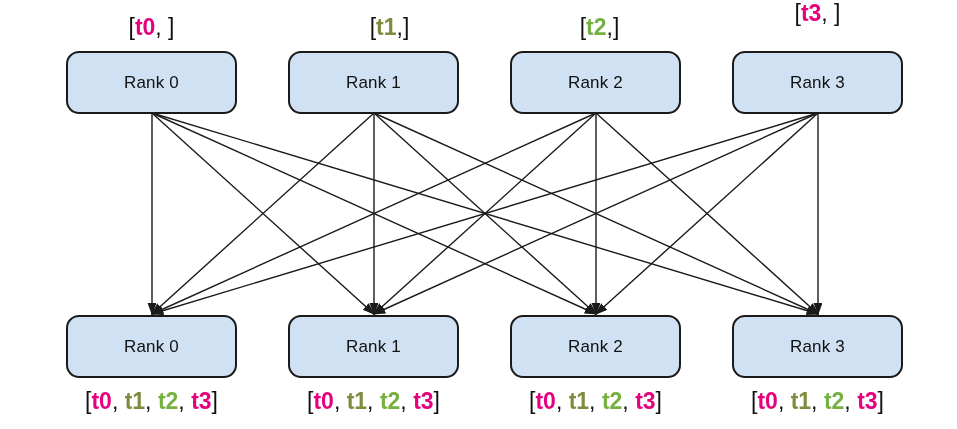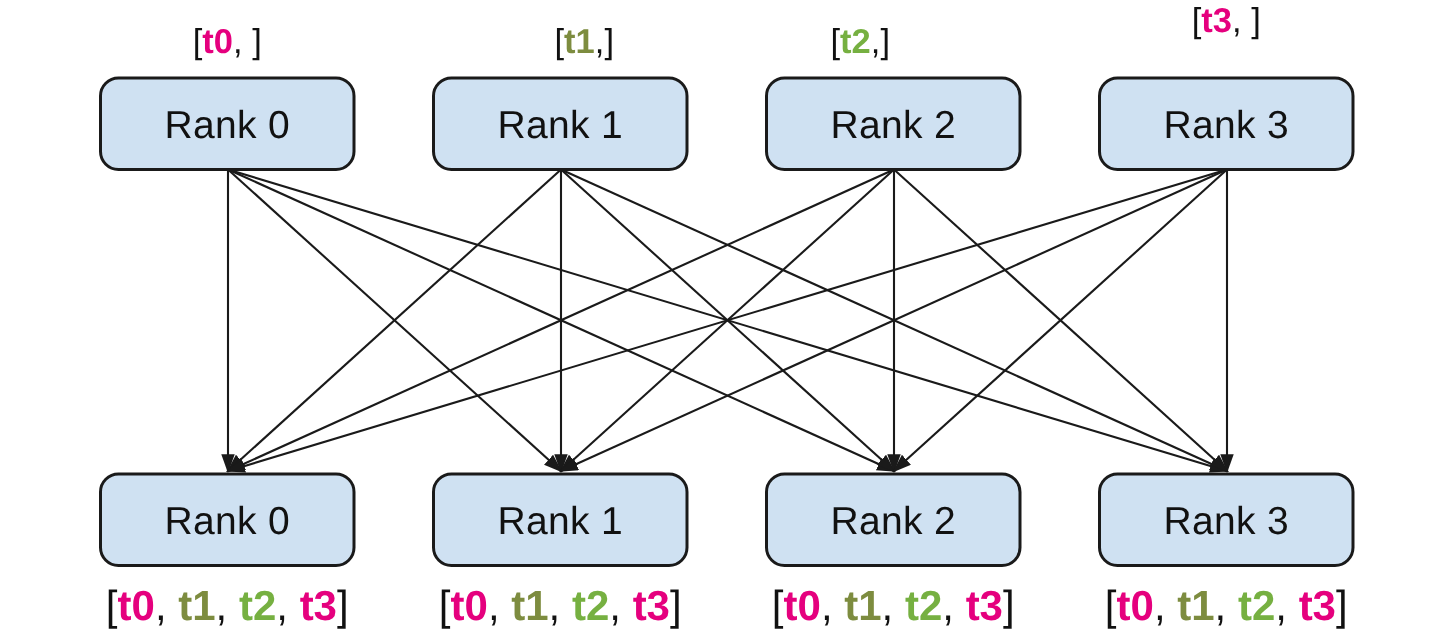--- a/index.html
+++ b/index.html
@@ -29,21 +29,21 @@
     position: absolute;
     box-sizing: border-box;
     width: 171px;
     height: 63px;
     border: 2px solid #1a1a1a;
     border-radius: 13px;
     background: #cfe1f2;
     display: flex;
     align-items: center;
     justify-content: center;
-    font-size: 26px;
+    font-size: 17px;
     color: #111111;
     letter-spacing: 0.2px;
     z-index: 3;
   }
   .node-label {
     display: block;
     line-height: 1;
   }
   .tag {
     position: absolute;
@@ -52,21 +52,21 @@
     text-align: center;
     font-size: 24px;
     color: #111111;
     white-space: nowrap;
     z-index: 4;
   }
   .tag.top {
     font-size: 23px;
   }
   .tag.bottom {
-    font-size: 28px;
+    font-size: 23px;
   }
   .tok { font-weight: 700; text-align: center; }
 </style>
 </head>
 <body>
 
 <div id="canvas">
 
   <svg id="edges" viewBox="0 0 957 429" width="957" height="429" xmlns="http://www.w3.org/2000/svg">
     <defs>
@@ -90,21 +90,21 @@
         <line x1="818" y1="113" x2="152" y2="314" stroke="#1a1a1a" stroke-width="1.4" marker-end="url(#arrowhead)"></line>
         <line x1="818" y1="113" x2="374" y2="314" stroke="#1a1a1a" stroke-width="1.4" marker-end="url(#arrowhead)"></line>
         <line x1="818" y1="113" x2="596" y2="314" stroke="#1a1a1a" stroke-width="1.4" marker-end="url(#arrowhead)"></line>
         <line x1="818" y1="113" x2="818" y2="314" stroke="#1a1a1a" stroke-width="1.4" marker-end="url(#arrowhead)"></line>
       </g>
   </svg>
 
   <div id="top-tags">
       <div class="tag top" style="left: 66px; top: 14px;"><span>[</span><span class="tok" style="color: rgb(229, 0, 126);">t0</span><span>, ]</span></div>
       <div class="tag top" style="left: 304px; top: 14px;"><span>[</span><span class="tok" style="color: rgb(125, 140, 63);">t1</span><span>,]</span></div>
-      <div class="tag top" style="left: 488px; top: 14px;"><span>[</span><span class="tok" style="color: rgb(118, 176, 65);">t2</span><span>,]</span></div>
+      <div class="tag top" style="left: 514px; top: 14px;"><span>[</span><span class="tok" style="color: rgb(118, 176, 65);">t2</span><span>,]</span></div>
       <div class="tag top" style="left: 732px; top: 0;"><span>[</span><span class="tok" style="color: rgb(229, 0, 126);">t3</span><span>, ]</span></div>
     </div>
   <div id="top-nodes">
       <div class="node" style="left: 66px; top: 51px; background: rgb(207, 225, 242); border-color: rgb(26, 26, 26);">
         <span class="node-label" style="color: rgb(17, 17, 17);">Rank 0</span>
       </div>
       <div class="node" style="left: 288px; top: 51px; background: rgb(207, 225, 242); border-color: rgb(26, 26, 26);">
         <span class="node-label" style="color: rgb(17, 17, 17);">Rank 1</span>
       </div>
       <div class="node" style="left: 510px; top: 51px; background: rgb(207, 225, 242); border-color: rgb(26, 26, 26);">

